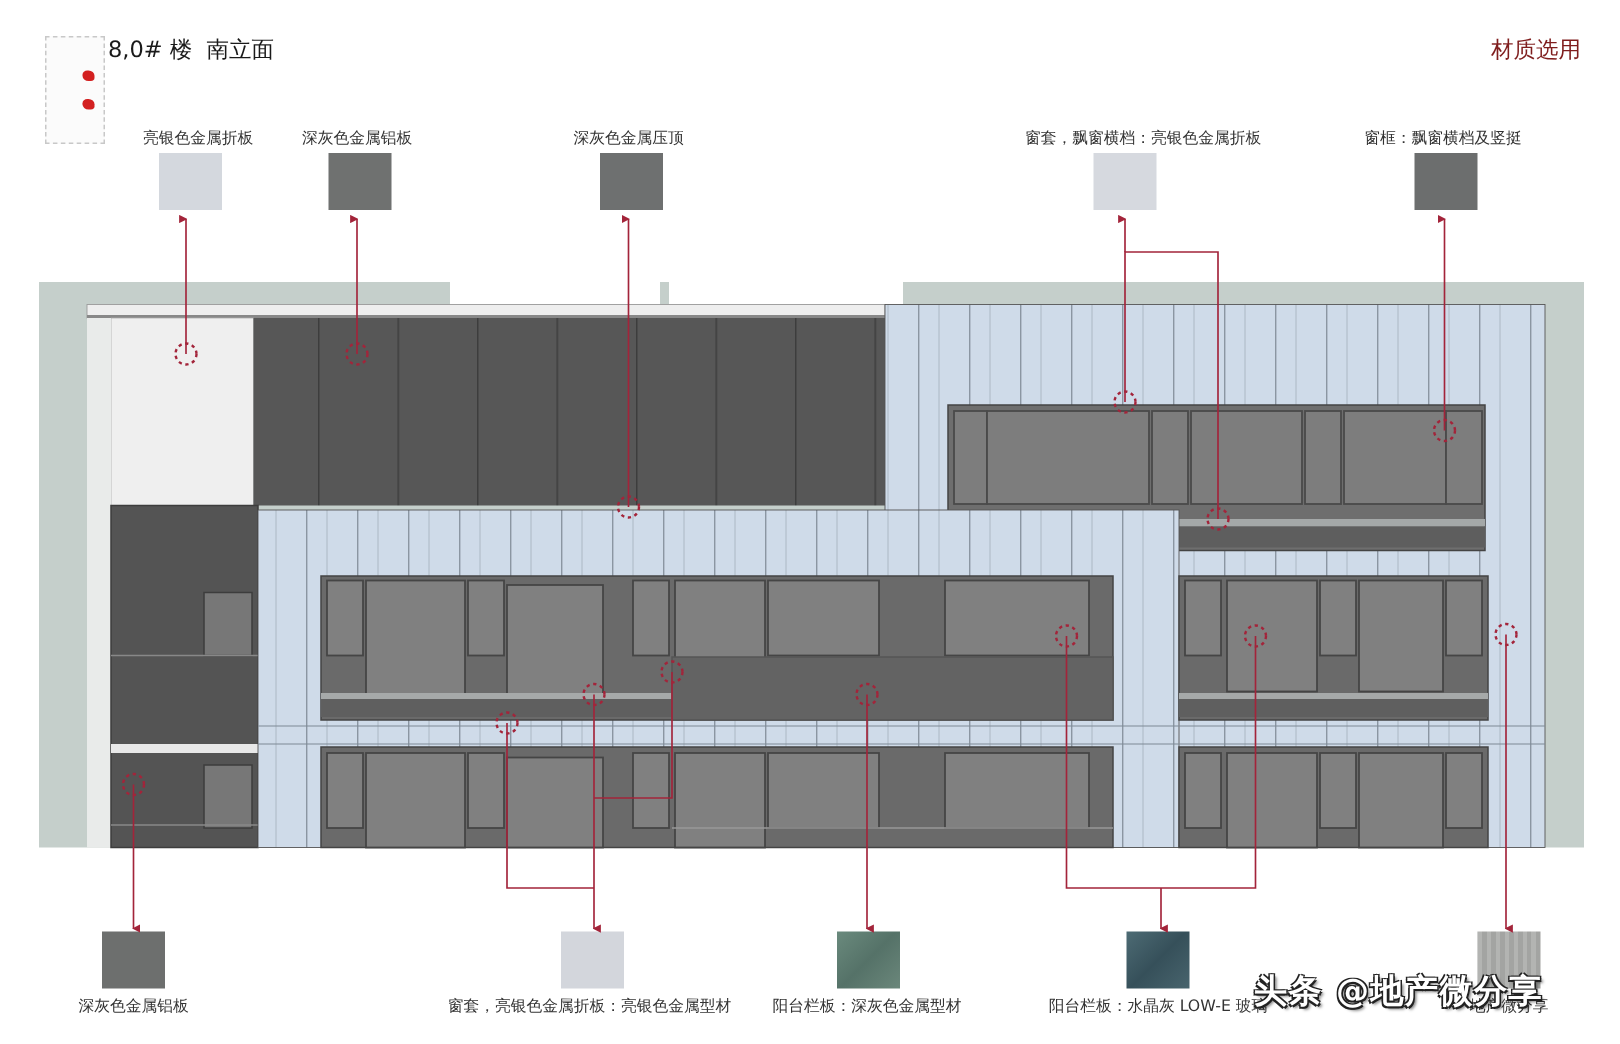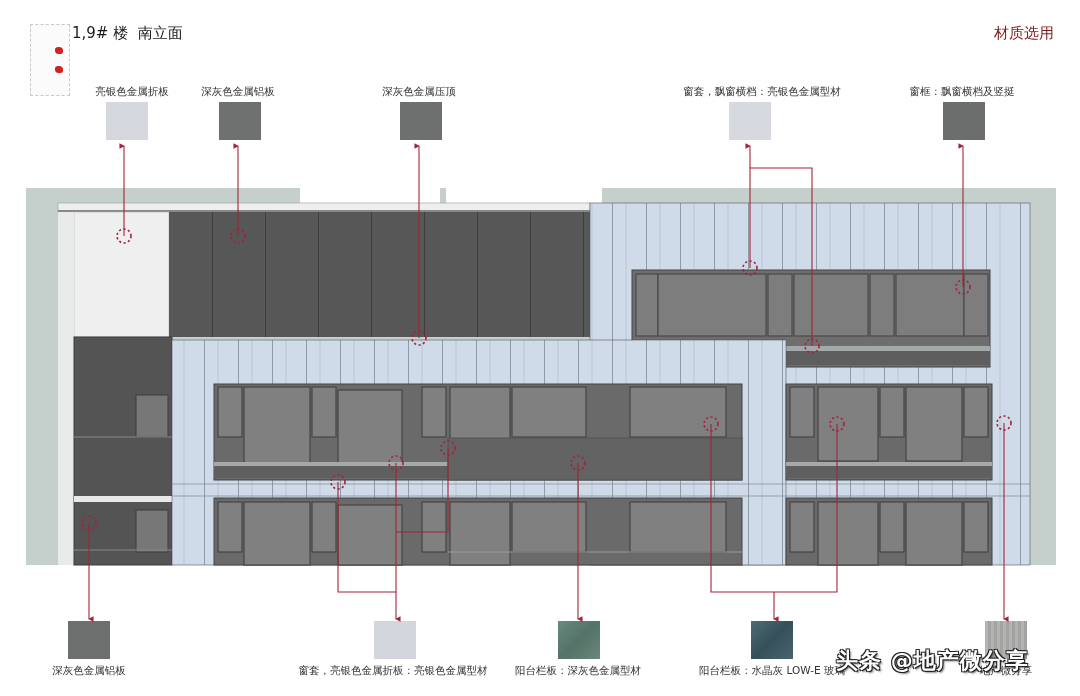--- a/index.html
+++ b/index.html
@@ -17,27 +17,27 @@
                font-weight:bold; letter-spacing:1px;
                text-shadow: -1px -1px 0 #222, 1px -1px 0 #222, -1px 1px 0 #222, 1px 1px 0 #222, 2px 2px 2px rgba(0,0,0,.5); }
 </style>
 </head>
 <body>
 
 <div class="keyplan">
   <div class="dot" style="left:24px;top:22px"></div>
   <div class="dot" style="left:24px;top:41px"></div>
 </div>
-<div class="title">1,9# 楼  南立面</div>
+<div class="title">8,0# 楼  南立面</div>
 <div class="section">材质选用</div>
 
 <div class="label" style="left:132px;top:85px">亮银色金属折板</div>
 <div class="label" style="left:238px;top:85px">深灰色金属铝板</div>
 <div class="label" style="left:419px;top:85px">深灰色金属压顶</div>
-<div class="label" style="left:762px;top:85px">窗套，飘窗横档：亮银色金属型材</div>
+<div class="label" style="left:762px;top:85px">窗套，飘窗横档：亮银色金属折板</div>
 <div class="label" style="left:962px;top:85px">窗框：飘窗横档及竖挺</div>
 
 <div class="swatch" style="left:106px;top:102px;background:#d4d8de"></div>
 <div class="swatch" style="left:219px;top:102px;background:#6f7170"></div>
 <div class="swatch" style="left:400px;top:102px;background:#6e7070"></div>
 <div class="swatch" style="left:729px;top:102px;background:#d6d9df"></div>
 <div class="swatch" style="left:943px;top:102px;background:#6c6e6e"></div>
 
 <div class="swatch" style="left:68px;top:621px;background:#6d6f6e"></div>
 <div class="swatch" style="left:374px;top:621px;background:#d3d6dc"></div>

